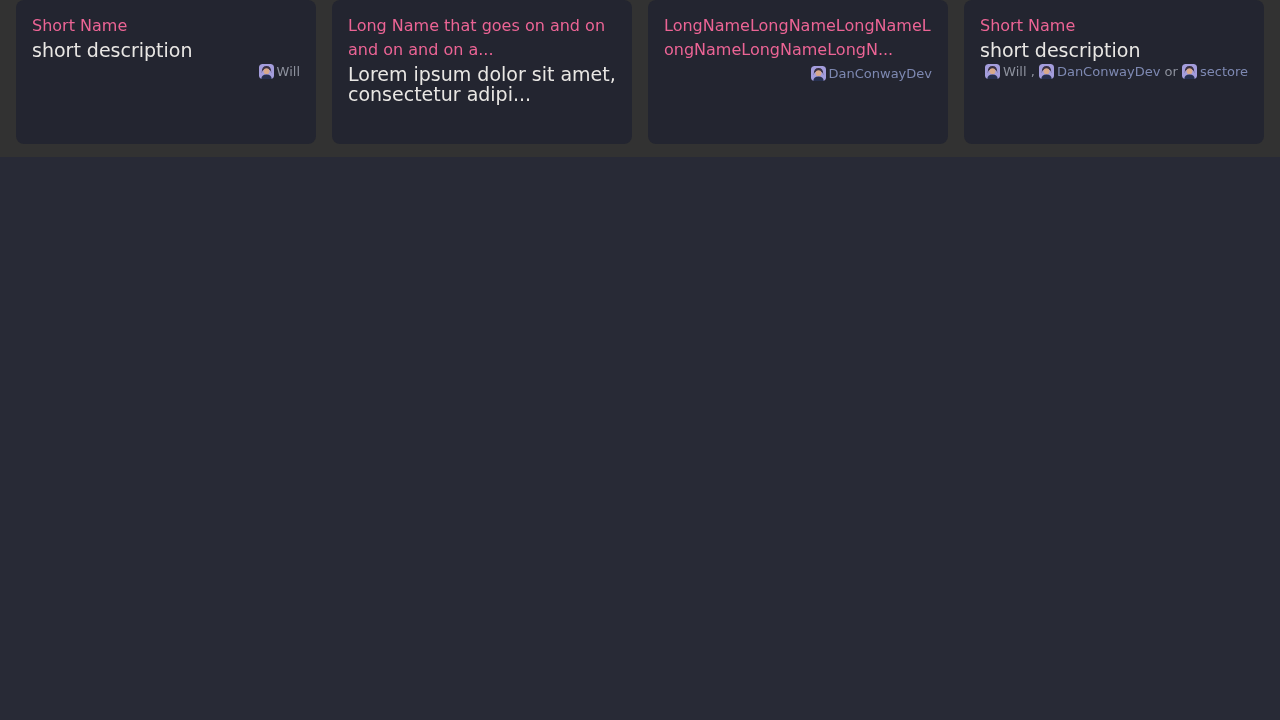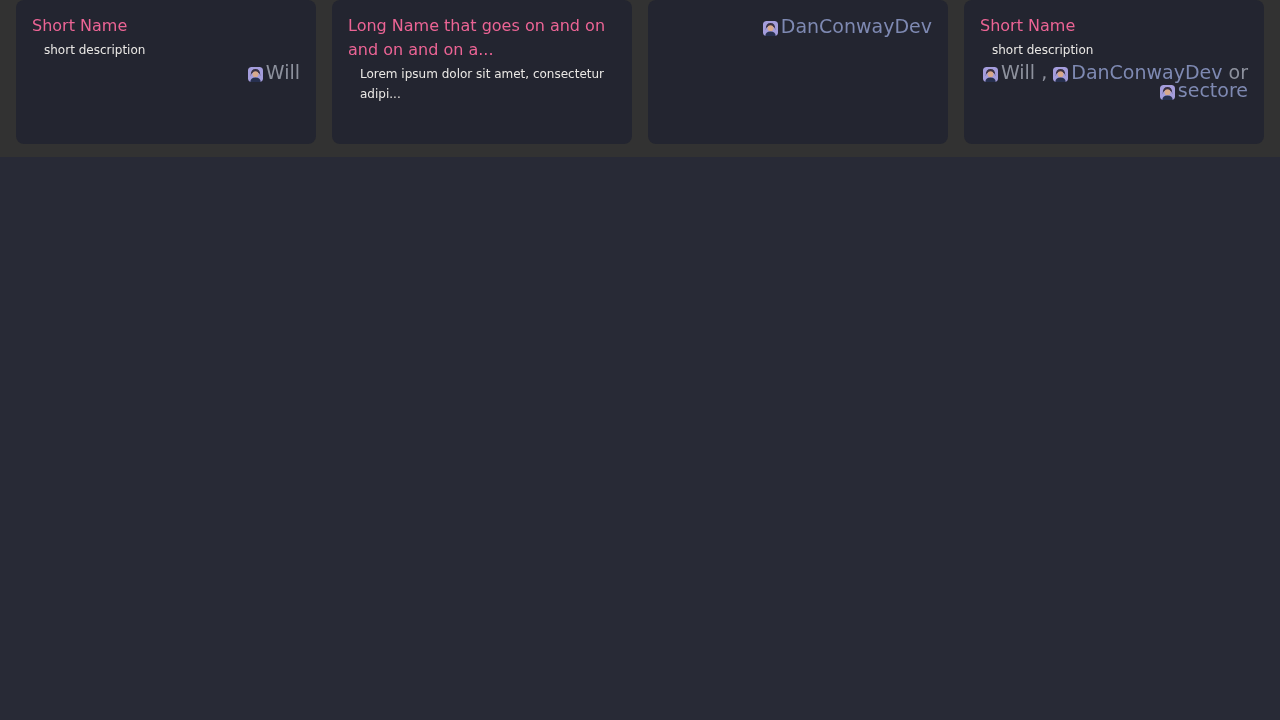--- a/index.html
+++ b/index.html
@@ -40,29 +40,29 @@
   }
   .card-title {
     margin: 0;
     font-size: 16px;
     font-weight: normal;
     line-height: 24px;
     color: #ec6495;
     overflow-wrap: anywhere;
   }
   .card-desc {
-    margin: 2px 0 0 12px;
-    font-size: 12px;
+    margin: 2px 0 0 0;
+    font-size: 19px;
     line-height: 20px;
     color: #e9e7e4;
     overflow-wrap: anywhere;
   }
   .maintainers {
     margin-top: 4px;
-    font-size: 19px;
+    font-size: 13px;
     line-height: 16px;
     color: #8d919d;
     text-align: right;
   }
   .maintainer {
     white-space: nowrap;
   }
   .maintainer .mname { color: #8d919d; }
   .maintainer.alt .mname { color: #7e89b2; }
   .sep { color: #8d919d; }
@@ -91,20 +91,21 @@
             </svg><span class="mname">Will</span></span>
       </div>
     </article>
 
     <article class="card">
       <h3 class="card-title">Long Name that goes on and on and on and on a...</h3>
       <p class="card-desc">Lorem ipsum dolor sit amet, consectetur adipi...</p>
     </article>
 
     <article class="card">
+      <h3 class="card-title">LongNameLongNameLongNameLongNameLongNameLongN...</h3>
       <div class="maintainers">
         <span class="maintainer alt"><svg class="avatar" width="15" height="15" viewBox="0 0 16 16" aria-hidden="true">
               <rect width="16" height="16" rx="3.5" fill="#a49ddc"></rect>
               <path d="M3 8 Q3 2 8 2 Q13 2 13 8 L13 10 Q13 5.5 8 5.5 Q3 5.5 3 10 Z" fill="#3a3142"></path>
               <circle cx="8" cy="7.6" r="3.1" fill="#d8a98c"></circle>
               <path d="M2.5 16 Q2.5 11.2 8 11.2 Q13.5 11.2 13.5 16 Z" fill="#27304f"></path>
             </svg><span class="mname">DanConwayDev</span></span>
       </div>
     </article>
 

